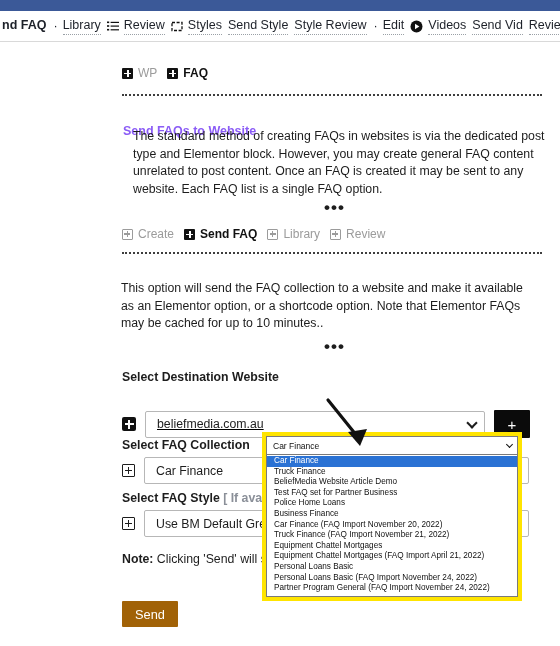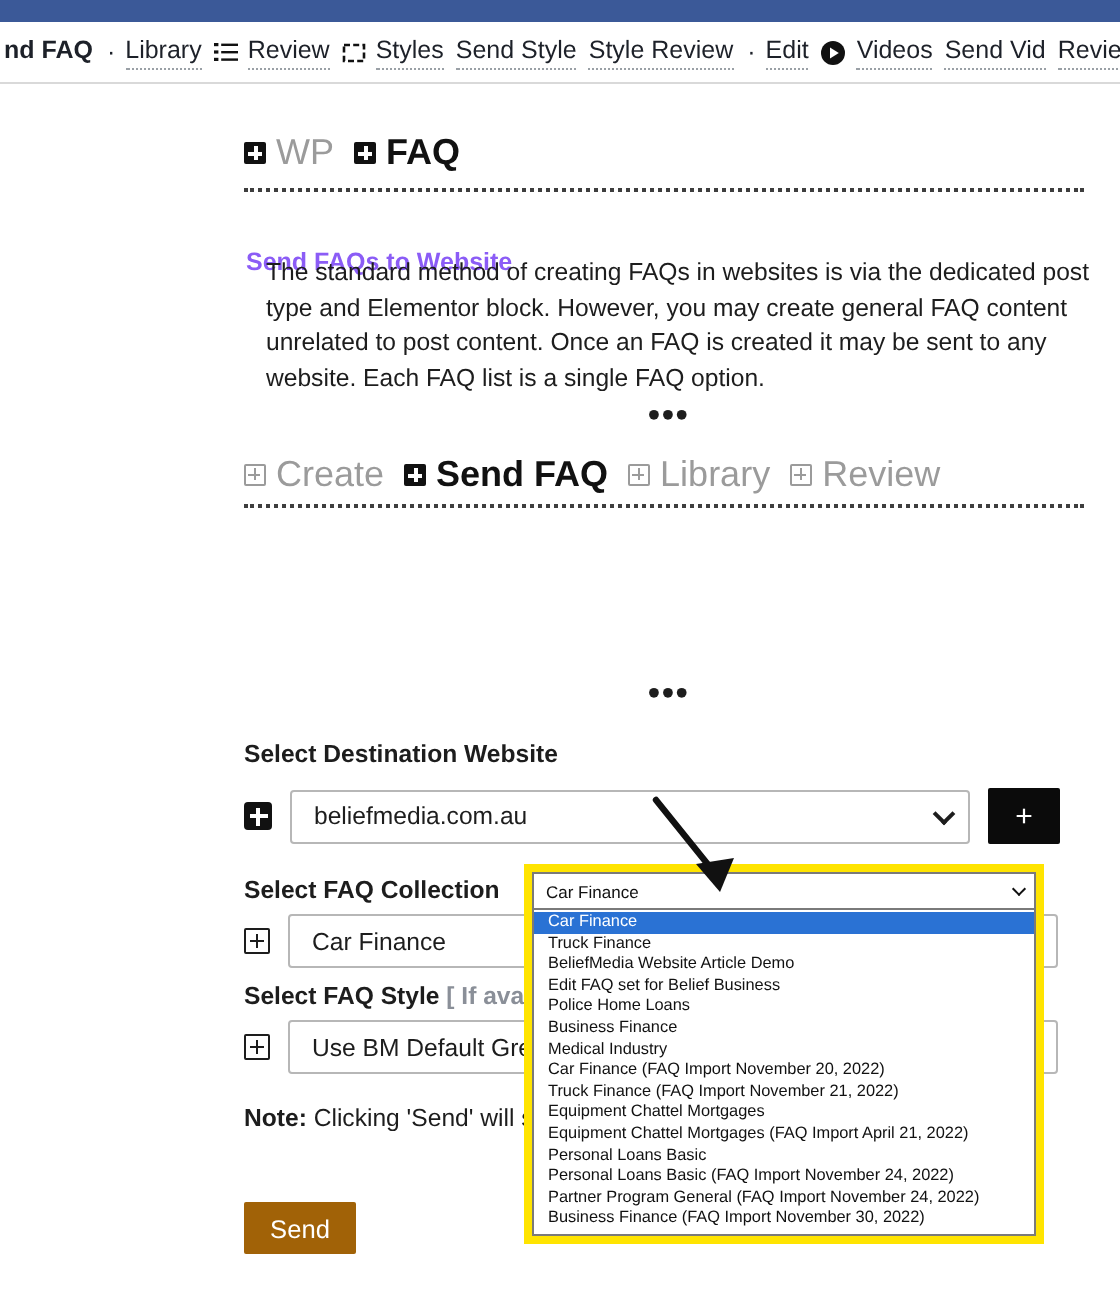--- a/index.html
+++ b/index.html
@@ -59,21 +59,21 @@
   }
 
   .tabrow {
     position: absolute;
     display: flex; align-items: center;
     white-space: nowrap;
   }
   .tab {
     display: inline-flex; align-items: center;
     margin-right: 10px;
-    font-size: 18px;
+    font-size: 12px;
     cursor: pointer;
   }
   .tab .lbl { color: #9b9b9b; }
   .tab.active .lbl { color: #111; font-weight: bold; }
 
   .plus-filled {
     display: inline-block;
     width: 11px; height: 11px;
     background: #111;
     position: relative;
@@ -341,25 +341,26 @@
       <span class="lbl">Library</span>
     </span>
     <span class="tab">
       <span class="plus-outline"></span>
       <span class="lbl">Review</span>
     </span>
   </div>
 
   <div class="dotted-rule" style="left:122px; top:252px; width:420px;"></div>
 
+  <div class="para" style="left:121px; top:280px; width:415px;">This option will send the FAQ collection to a website and make it available as an Elementor option, or a shortcode option. Note that Elementor FAQs may be cached for up to 10 minutes..</div>
 
   <div class="ellipsis-dots" style="left:324px; top:342px;">•••</div>
 
   <div class="field-label" style="left:122px; top:370px;">Select Destination Website</div>
-  <div class="row" style="left:122px; top:394px;">
+  <div class="row" style="left:122px; top:410px;text-decoration:underline;">
     <span class="plus-filled-lg"></span>
     <div class="select-box" style="width:340px;">
       <span>beliefmedia.com.au</span>
       <span class="chev"></span>
     </div>
     <button class="add-btn">+</button>
   </div>
 
   <div class="field-label" style="left:122px; top:438px;">Select FAQ Collection</div>
   <div class="row" style="left:122px; top:457px;">
@@ -390,32 +391,30 @@
 
   <div class="dd-wrap" style="left:262px; top:432px; width:260px;">
     <div class="dd-closed">
       <span>Car Finance</span>
       <span class="chev-sm"></span>
     </div>
     <div class="dd-list">
       <div class="dd-opt sel">Car Finance</div>
       <div class="dd-opt">Truck Finance</div>
       <div class="dd-opt">BeliefMedia Website Article Demo</div>
-      <div class="dd-opt">Edit FAQ set for Belief Business</div>
+      <div class="dd-opt">Test FAQ set for Partner Business</div>
       <div class="dd-opt">Police Home Loans</div>
       <div class="dd-opt">Business Finance</div>
-      <div class="dd-opt">Medical Industry</div>
       <div class="dd-opt">Car Finance (FAQ Import November 20, 2022)</div>
       <div class="dd-opt">Truck Finance (FAQ Import November 21, 2022)</div>
       <div class="dd-opt">Equipment Chattel Mortgages</div>
       <div class="dd-opt">Equipment Chattel Mortgages (FAQ Import April 21, 2022)</div>
       <div class="dd-opt">Personal Loans Basic</div>
       <div class="dd-opt">Personal Loans Basic (FAQ Import November 24, 2022)</div>
       <div class="dd-opt">Partner Program General (FAQ Import November 24, 2022)</div>
-      <div class="dd-opt">Business Finance (FAQ Import November 30, 2022)</div>
     </div>
   </div>
 
   <svg class="anno-arrow" style="left:322px; top:396px;" width="70" height="56" viewBox="0 0 70 56">
     <line x1="6" y1="4" x2="35" y2="40" stroke="#111" stroke-width="3.2" stroke-linecap="round"></line>
     <polygon points="38,50 26,36 45,33" fill="#111"></polygon>
   </svg>
 
 </div>
 

